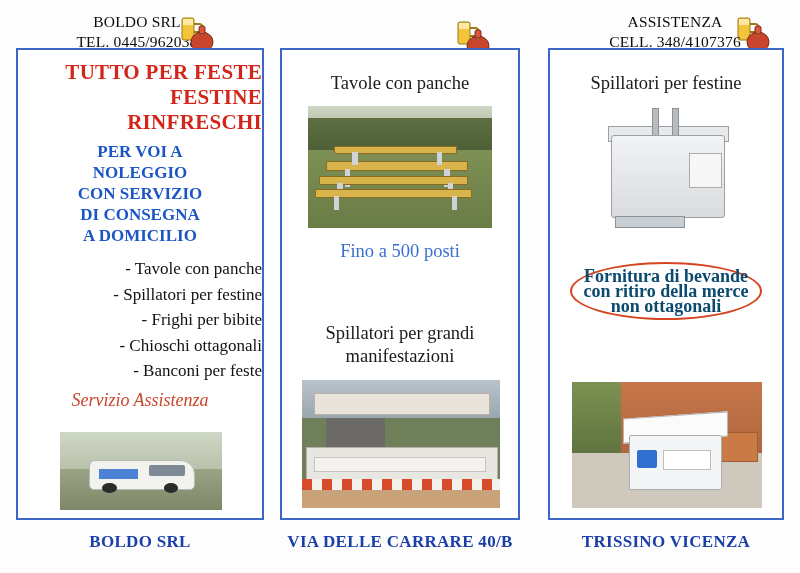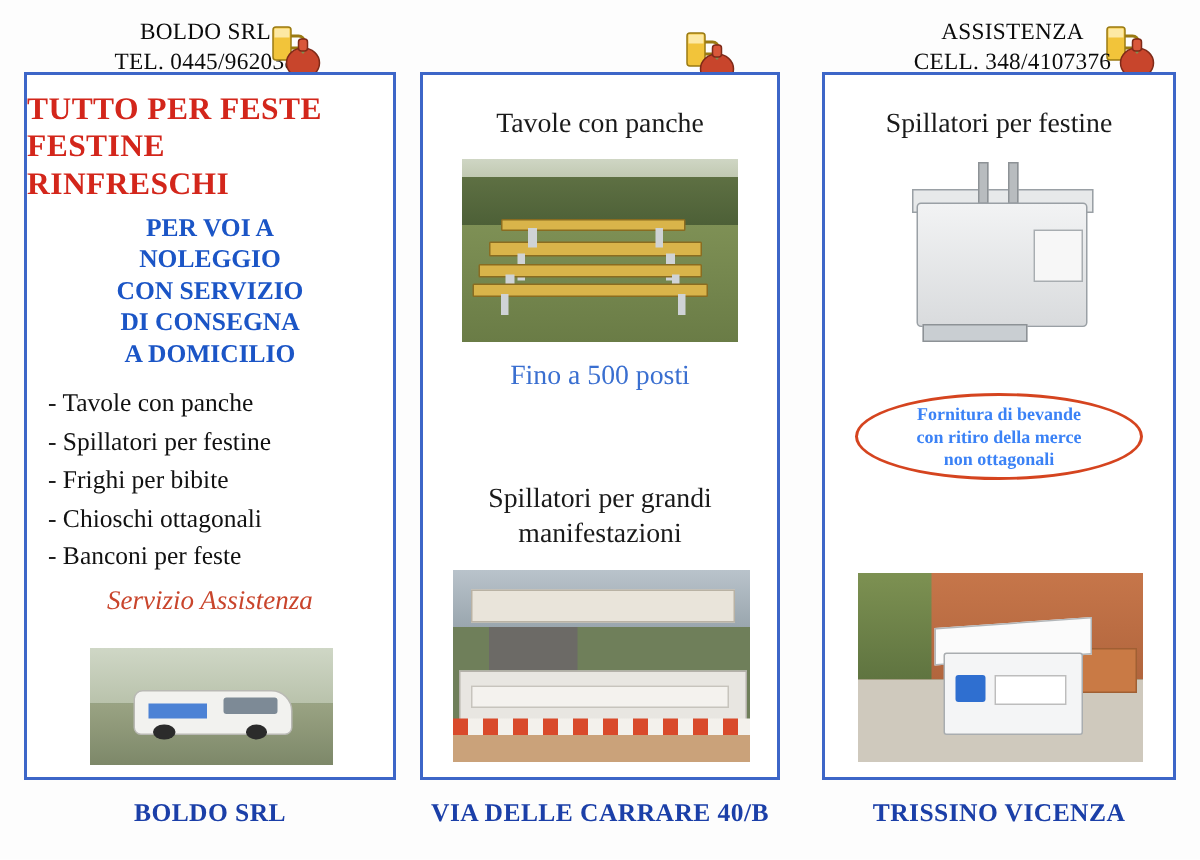--- a/index.html
+++ b/index.html
@@ -61,42 +61,42 @@
     background: #ffffff;
     box-sizing: border-box;
   }
   .panel-1 { left: 16px; width: 248px; }
   .panel-2 { left: 280px; width: 240px; }
   .panel-3 { left: 548px; width: 236px; }
 
   
   .p1-title {
     margin-top: 10px;
-    text-align: left;
+    text-align: right;
     color: #d3261b;
     font-weight: bold;
     font-size: 21px;
     line-height: 25px;
     letter-spacing: .3px;
   }
   .p1-sub {
     margin-top: 6px;
     text-align: center;
     color: #1b55c6;
     font-weight: bold;
     font-size: 17px;
     line-height: 21px;
   }
   .p1-list {
     margin: 10px 0 0 14px;
     color: #111111;
     font-size: 17px;
     line-height: 25.5px;
   }
-  .p1-list div { white-space: nowrap; }
+  .p1-list div { white-space: nowrap; text-align: right; }
   .p1-assist {
     margin-top: 6px;
     text-align: center;
     color: #c9452c;
     font-size: 18px;
     font-style: italic;
     font-family: "Liberation Serif", serif;
   }
 
   
@@ -183,22 +183,22 @@
 
   
   .stamp {
     position: absolute;
     left: 20px;
     top: 212px;
     width: 192px;
     height: 58px;
     border: 2px solid #d5441f;
     border-radius: 50%;
-    color: #3b82f6;
-    font-size: 12px;
+    color: #0c4a6e;
+    font-size: 18px;
     line-height: 15px;
     text-align: center;
     font-weight: bold;
     display: flex;
     align-items: center;
     justify-content: center;
     box-sizing: border-box;
     padding: 0 8px;
   }
 

